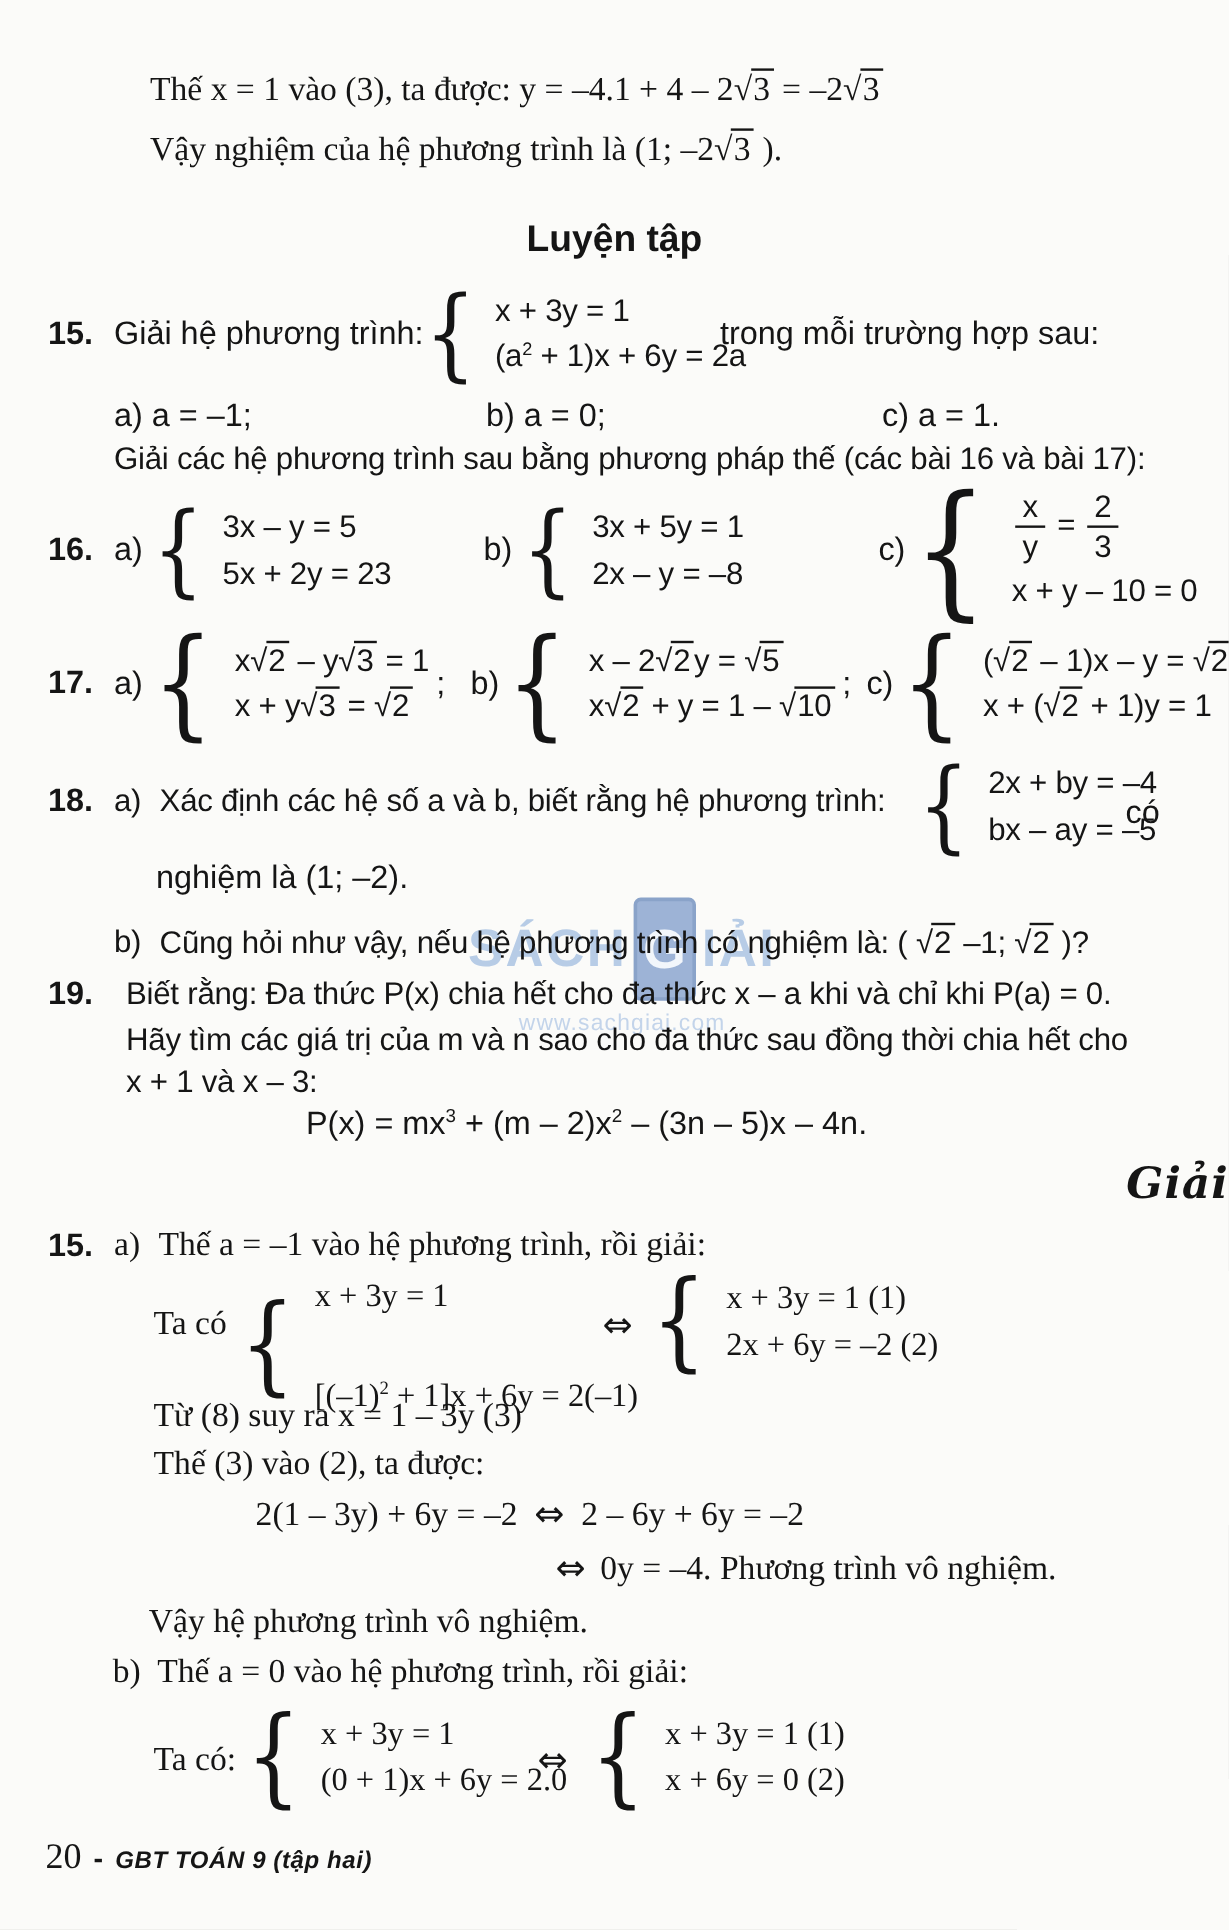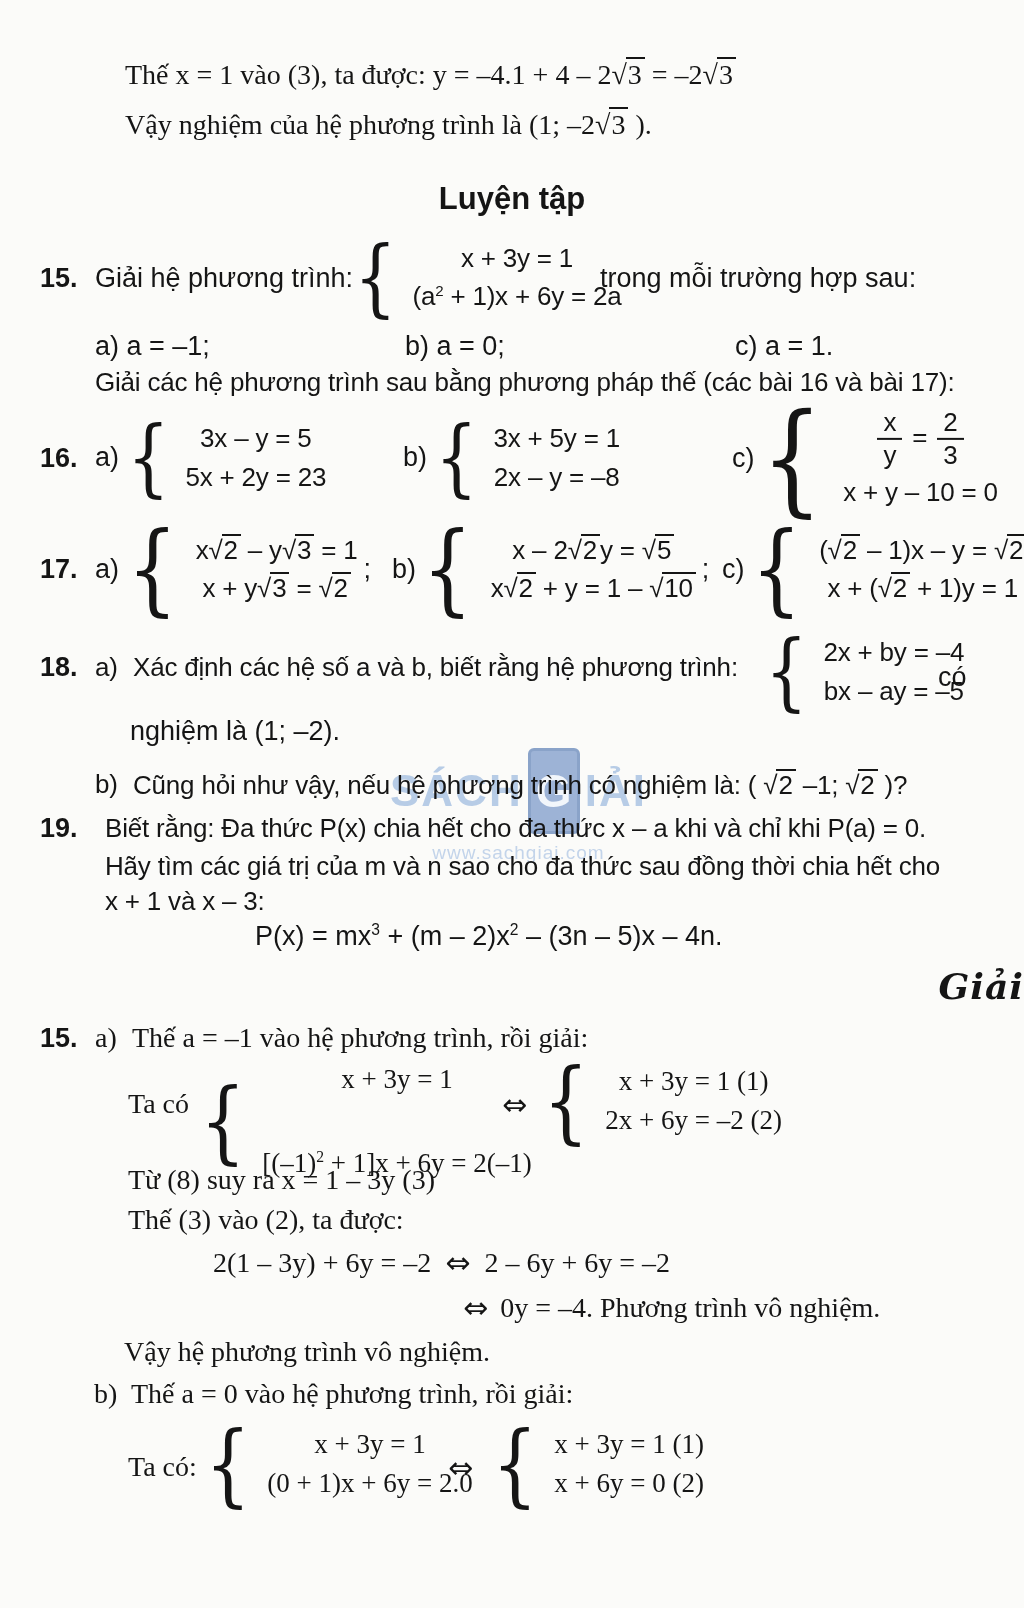--- a/index.html
+++ b/index.html
@@ -19,21 +19,21 @@
 
   
   .vrow > * { position:absolute; top:50%; transform:translateY(-50%); white-space:nowrap; }
   .group { display:inline-flex; align-items:center; }
 
   
   .sys { display:inline-flex; align-items:center; }
   .brc { font-family:"DejaVu Serif",serif; font-weight:300; line-height:0.92; margin-right:5px; transform:scaleX(.8); transform-origin:left center; }
   .b84 { font-size:84px; } .b100 { font-size:100px; } .b122 { font-size:122px; } .b90 { font-size:90px; }
   .eqs { display:inline-flex; flex-direction:column; justify-content:center; text-align:left; }
-  .eq  { line-height:1.25; padding:3px 0;text-align:center; }
+  .eq  { line-height:1.25; padding:3px 0; }
 
   
   sup { font-size:58%; vertical-align:super; line-height:0; }
   .sq { display:inline-block; white-space:nowrap; }
   .sq .rs { display:inline-block; }
   .sq .rd { display:inline-block; border-top:2px solid currentColor; padding:1px 3px 0 2px; margin-left:-1px; line-height:1.05; }
   .fr { display:inline-flex; flex-direction:column; align-items:center; vertical-align:middle; margin:0 3px; line-height:1.12; }
   .fn { border-bottom:2px solid currentColor; padding:0 6px 1px; }
   .fd { padding-top:1px; }
   .iff { font-family:"DejaVu Sans",sans-serif; font-size:30px; }
@@ -241,14 +241,19 @@
   </div>
   <div class="row iff" style="left:448px; top:1450px;">⇔</div>
   <div class="row sys" style="left:492px; top:1423px;">
     <span class="brc b90">{</span>
     <span class="eqs">
       <span class="eq serif" style="font-size:27px;">x + 3y = 1 (1)</span>
       <span class="eq serif" style="font-size:27px;">x + 6y = 0 (2)</span>
     </span>
   </div>
 
+  <div class="row footer" style="left:38px; top:1531px;">
+    <span class="f-num">20</span>
+    <span class="f-dash">-</span>
+    <span class="f-book">GBT TOÁN 9 (tập hai)</span>
+  </div>
 
 </div>
 
 </body></html>

